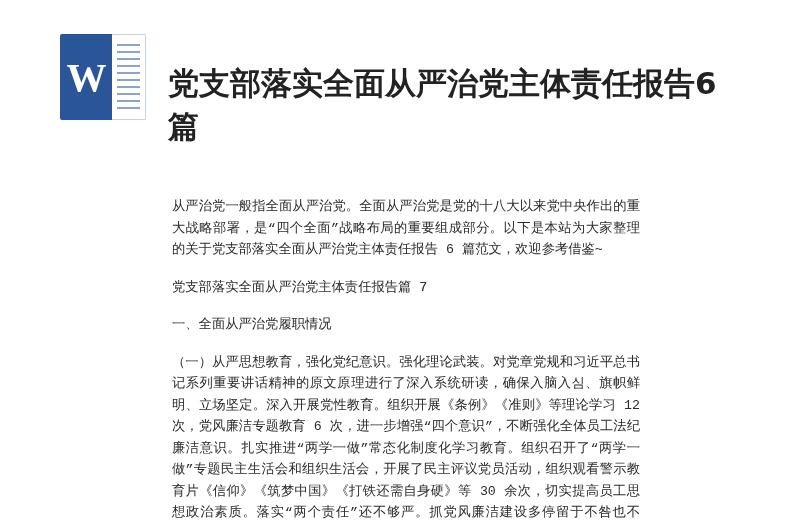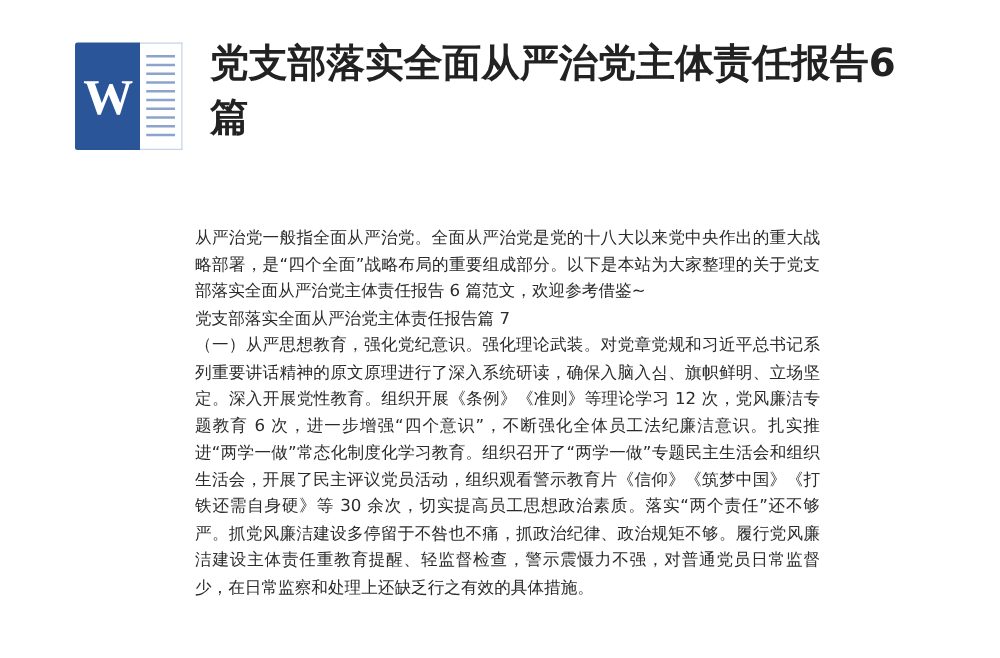--- a/index.html
+++ b/index.html
@@ -81,20 +81,21 @@
     background: #8aa4cc;
     margin: 5px 5px 0 5px;
   }
   .doc-icon .icon-right i:first-child {
     margin-top: 9px;
   }
 
   .title-wrap {
     margin-left: 22px;
     padding-right: 40px;
+    margin-top: 32px;
   }
   .doc-title {
     font-size: 31px;
     line-height: 43px;
     color: #222222;
     font-weight: bold;
     font-family: "DejaVu Sans", "Liberation Sans", sans-serif;
     letter-spacing: 0px;
     max-width: 560px;
   }
@@ -105,24 +106,25 @@
     left: 156px;
     top: 180px;
     width: 500px;
     font-size: 13.3px;
     line-height: 21.5px;
     color: #2b2b2b;
     font-family: "DejaVu Sans", "Liberation Sans", sans-serif;
     text-align: justify;
   }
   .body-text p {
-    margin: 0;
+    margin: 16px;
     padding: 0;
     text-align: justify;
     text-justify: inter-ideograph;
+    font-family: Liberation Mono, monospace;
   }
 </style>
 </head>
 <body>
 
 <div class="page">
 
   <div class="header">
 
     <div class="doc-icon">
@@ -144,17 +146,18 @@
 
     <div class="title-wrap">
       <div class="doc-title">党支部落实全面从严治党主体责任报告6篇</div>
     </div>
 
   </div>
 
   <div class="body-text">
     <p>从严治党一般指全面从严治党。全面从严治党是党的十八大以来党中央作出的重大战略部署，是“四个全面”战略布局的重要组成部分。以下是本站为大家整理的关于党支部落实全面从严治党主体责任报告 6 篇范文，欢迎参考借鉴~</p>
     <p>党支部落实全面从严治党主体责任报告篇 7</p>
+    <p>一、全面从严治党履职情况</p>
     <p>（一）从严思想教育，强化党纪意识。强化理论武装。对党章党规和习近平总书记系列重要讲话精神的原文原理进行了深入系统研读，确保入脑入심、旗帜鲜明、立场坚定。深入开展党性教育。组织开展《条例》《准则》等理论学习 12 次，党风廉洁专题教育 6 次，进一步增强“四个意识”，不断强化全体员工法纪廉洁意识。扎实推进“两学一做”常态化制度化学习教育。组织召开了“两学一做”专题民主生活会和组织生活会，开展了民主评议党员活动，组织观看警示教育片《信仰》《筑梦中国》《打铁还需自身硬》等 30 余次，切实提高员工思想政治素质。落实“两个责任”还不够严。抓党风廉洁建设多停留于不咎也不痛，抓政治纪律、政治规矩不够。履行党风廉洁建设主体责任重教育提醒、轻监督检查，警示震慑力不强，对普通党员日常监督少，在日常监察和处理上还缺乏行之有效的具体措施。</p>
 
   </div>
 
 </div>
 
 </body></html>

